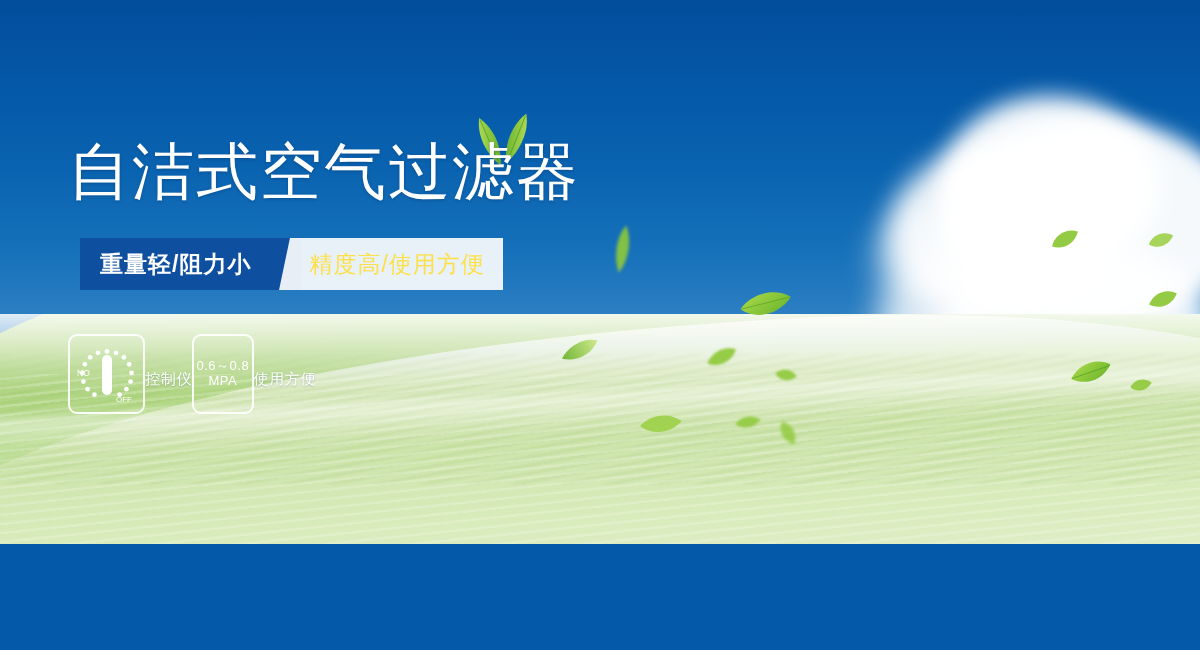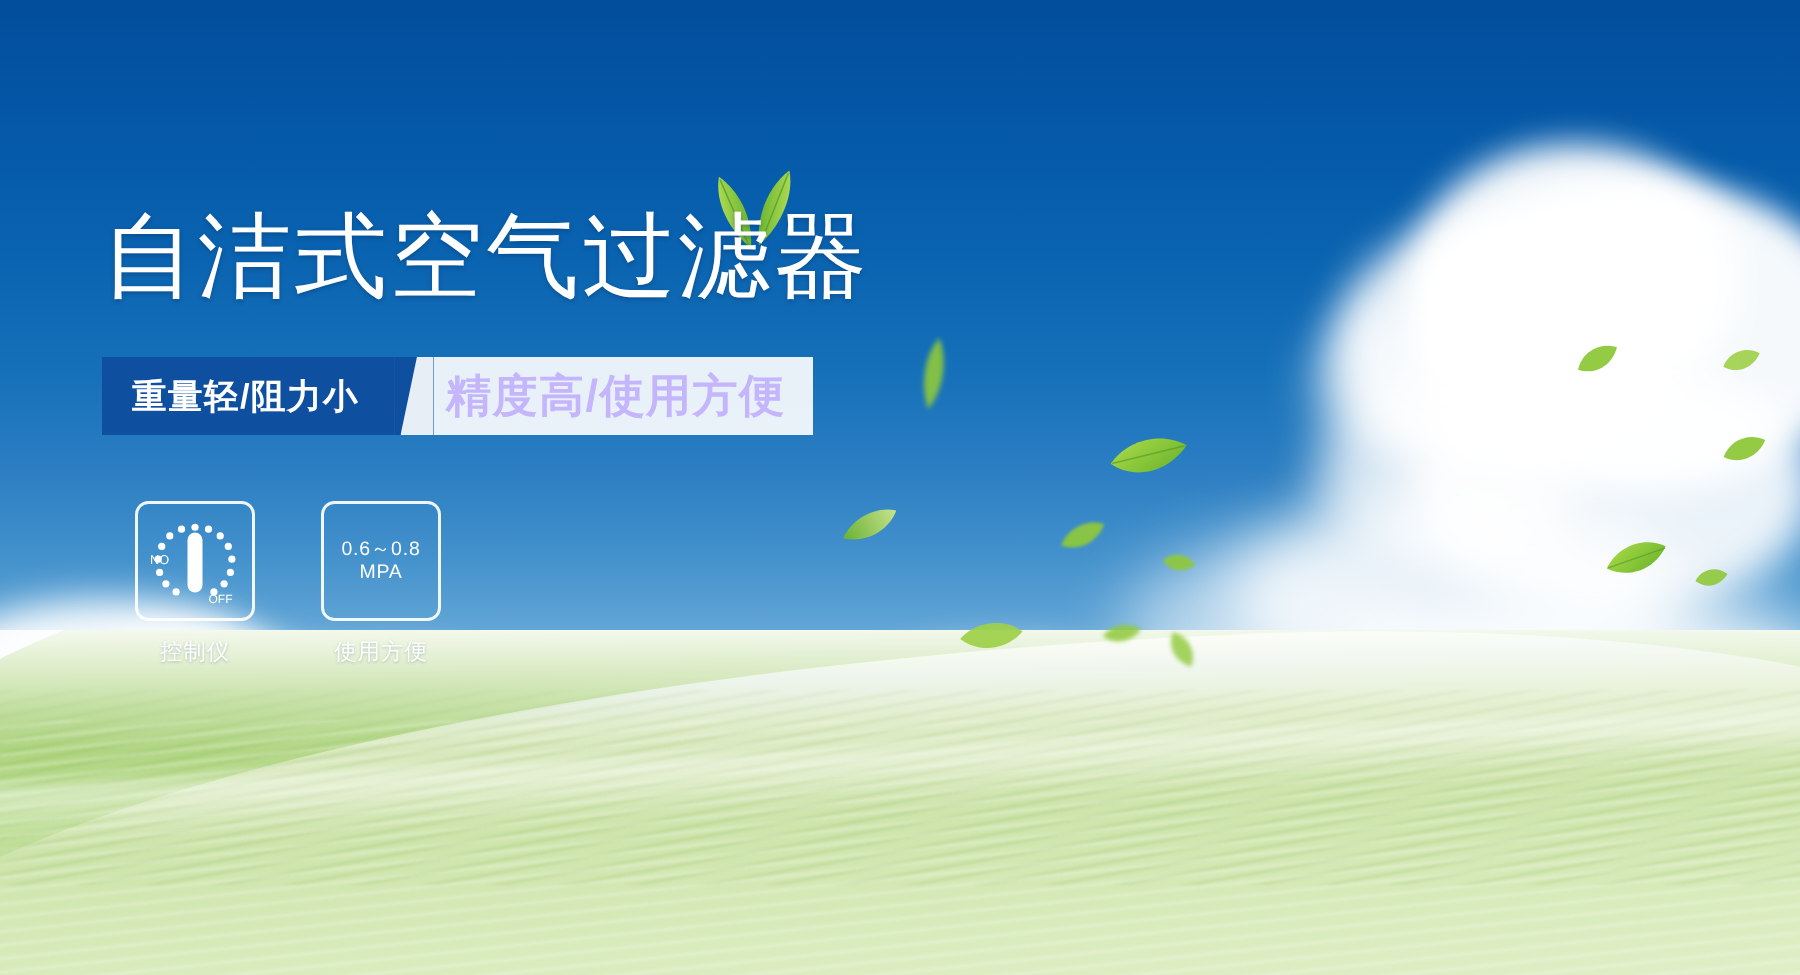--- a/index.html
+++ b/index.html
@@ -4,21 +4,21 @@
 <style>
   * { margin:0; padding:0; box-sizing:border-box; }
   html, body { width:1200px; height:650px; overflow:hidden; }
   body {
     font-family:"Liberation Sans","DejaVu Sans",sans-serif;
     background:#0459a8;
     position:relative;
   }
 
   
-  .stage { position:absolute; inset:0; width:1200px; height:650px; overflow:hidden; }
+  .stage { position:absolute; inset:0; width:1200px; height:544px; overflow:hidden; }
 
   
   .sky {
     position:absolute; left:0; top:0; width:1200px; height:650px;
     background:linear-gradient(to bottom,
       #024d9c 0%,
       #0459a8 14%,
       #0a63b0 26%,
       #1570b9 38%,
       #2b7ec2 48%,
@@ -106,21 +106,21 @@
 
   .title {
     position:absolute; left:68px; top:141px;
     font-size:62px; line-height:1.0; color:#ffffff;
     letter-spacing:2px; font-weight:400; white-space:nowrap;
     text-shadow:0 1px 3px rgba(0,40,90,.35);
   }
 
   
   .subbar {
-    position:absolute; left:68px; top:238px;
+    position:absolute; left:80px; top:238px;
     height:52px; display:flex; align-items:stretch;
   }
   .sub-left {
     background:#0f4fa0;
     display:flex; align-items:center;
     padding:0 24px 0 20px;
     font-size:23px; color:#ffffff; font-weight:700; letter-spacing:1px;
     white-space:nowrap;
   }
   .sub-slash {
@@ -128,30 +128,30 @@
   }
   .sub-slash::after {
     content:""; position:absolute; inset:0;
     background:rgba(255,255,255,.9);
     clip-path:polygon(56% 0, 100% 0, 100% 100%, 14% 100%);
   }
   .sub-right {
     background:rgba(255,255,255,.9);
     display:flex; align-items:center;
     padding:0 18px 0 8px;
-    font-size:30px; color:#c4b5fd; font-weight:700; letter-spacing:1px;
+    font-size:23px; color:#fde047; font-weight:400; letter-spacing:1px;
     white-space:nowrap;
   }
 
   
   .features {
     position:absolute; left:68px; top:334px;
     display:flex; gap:0;
   }
-  .feature { width:124px; display:flex; flex-direction:column; align-items:center; }
+  .feature { width:124px; display:flex; flex-direction:row; align-items:center; }
   .feature-box {
     width:80px; height:80px; border:2px solid rgba(255,255,255,.92);
     border-radius:9px; position:relative;
     display:flex; flex-direction:column; align-items:center; justify-content:center;
   }
   .feature-text {
     color:#ffffff; font-size:13px; line-height:1.12; text-align:center;
     letter-spacing:.5px; font-weight:400;
   }
   .feature-label {

